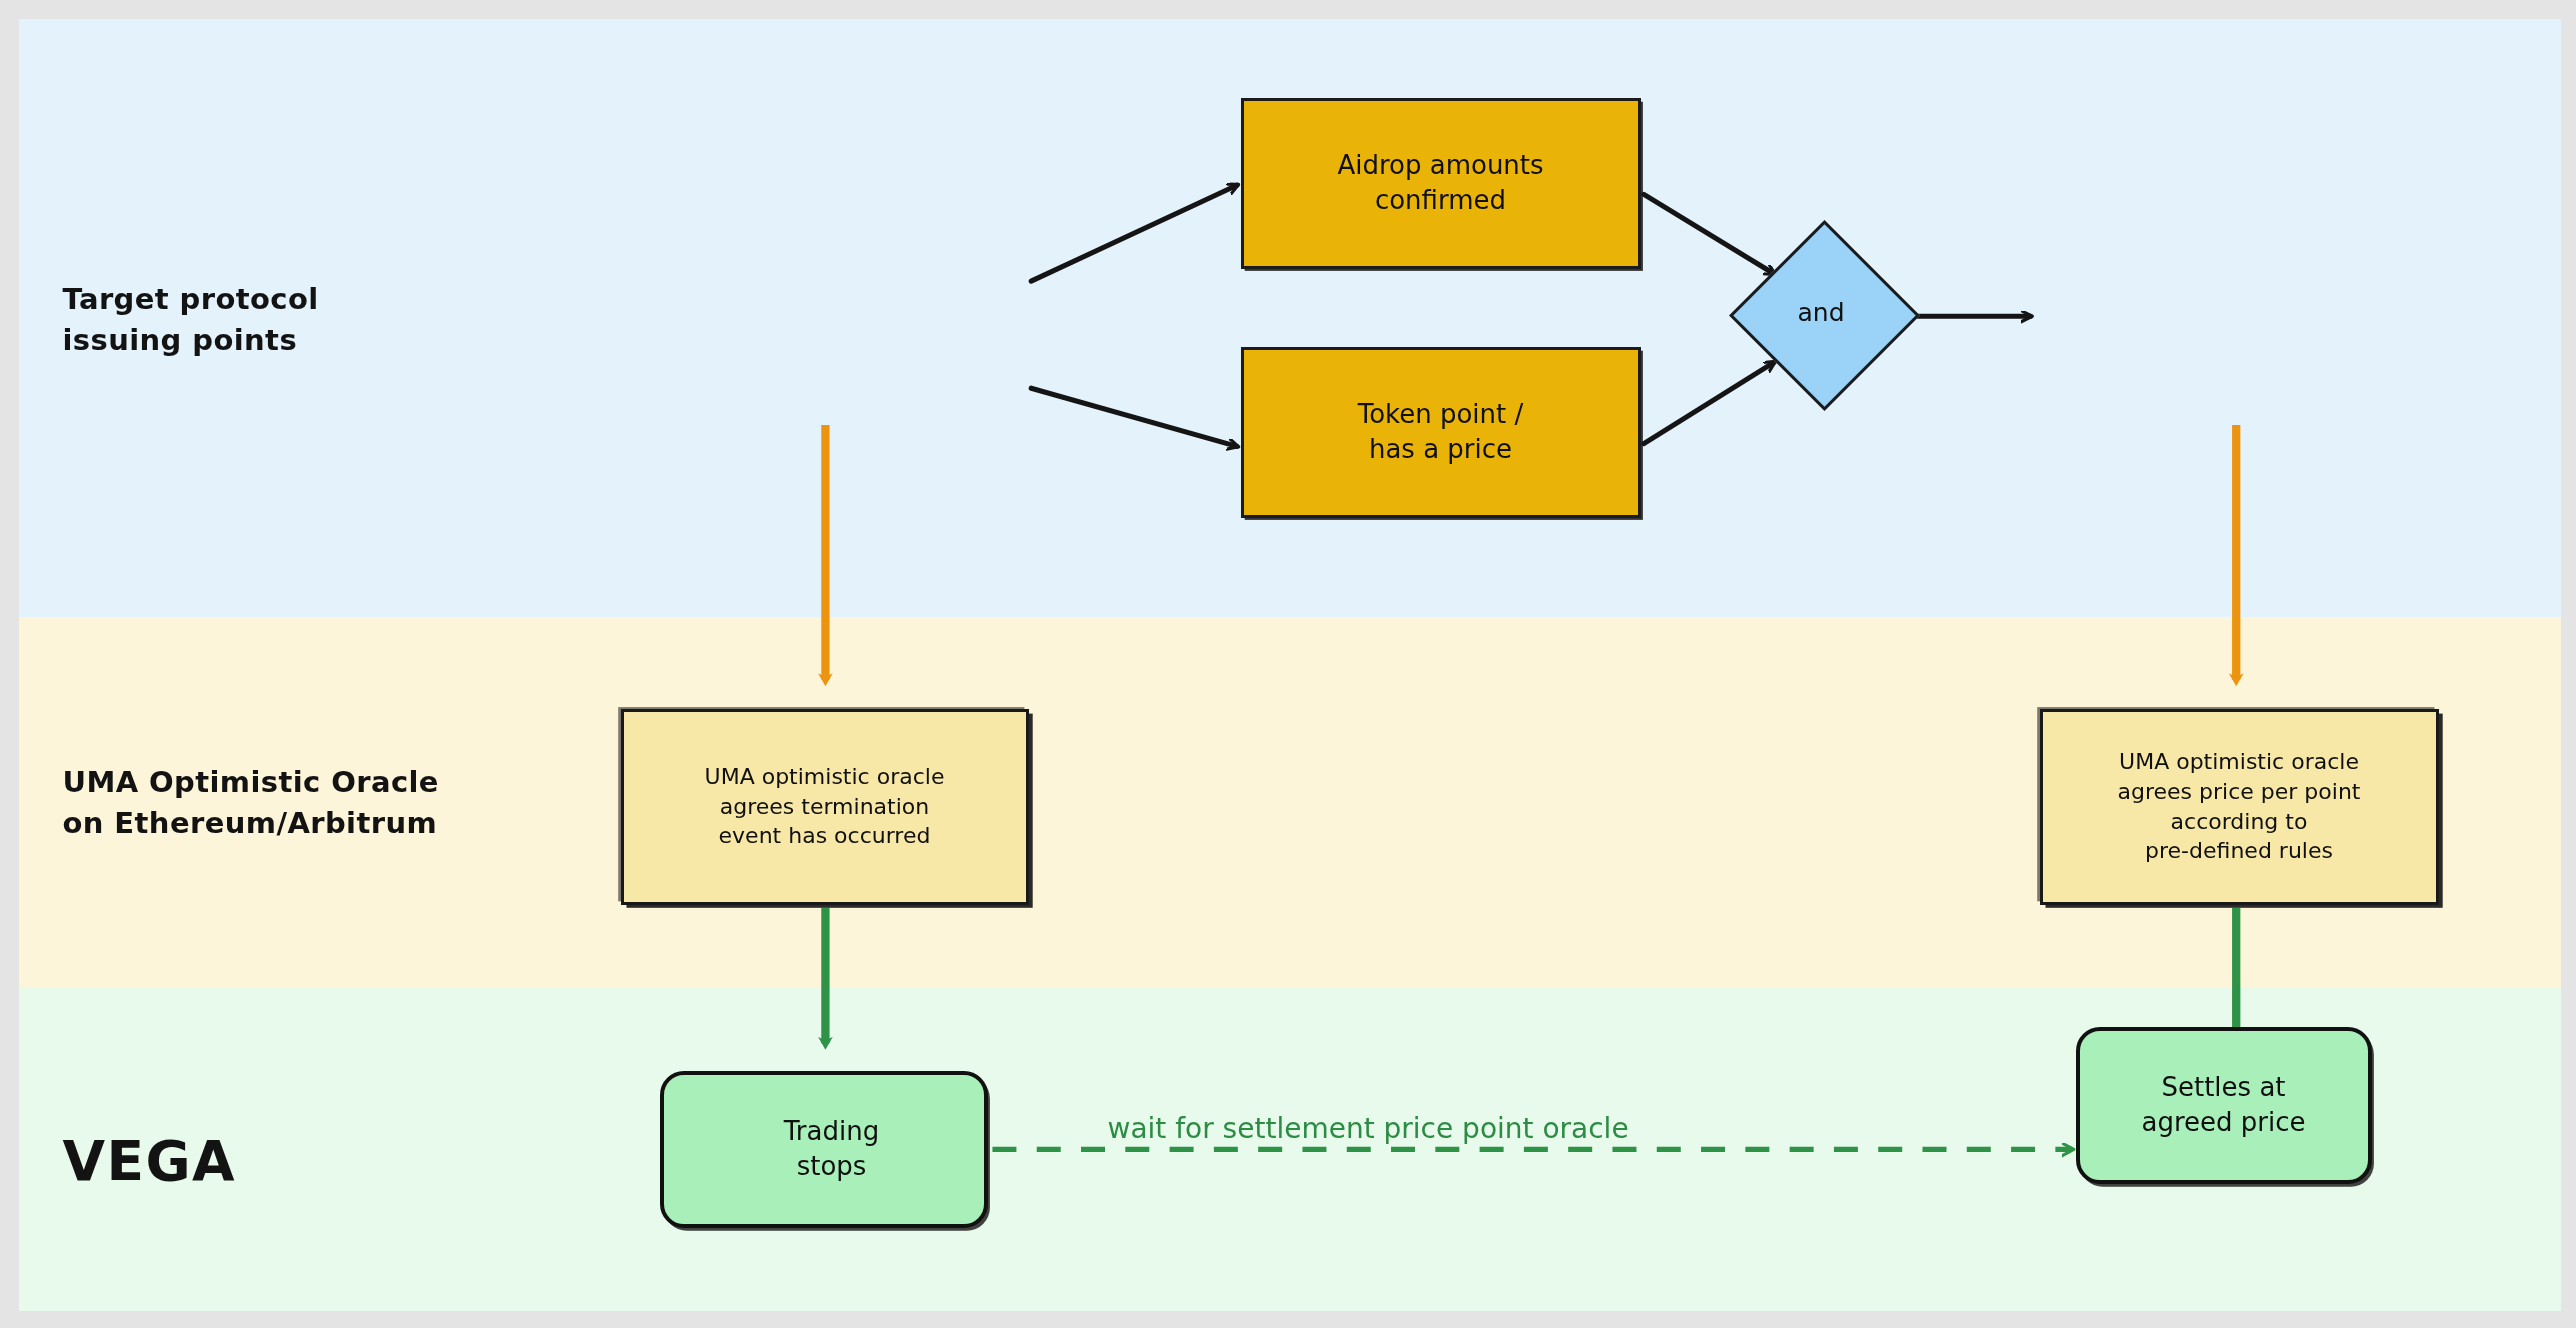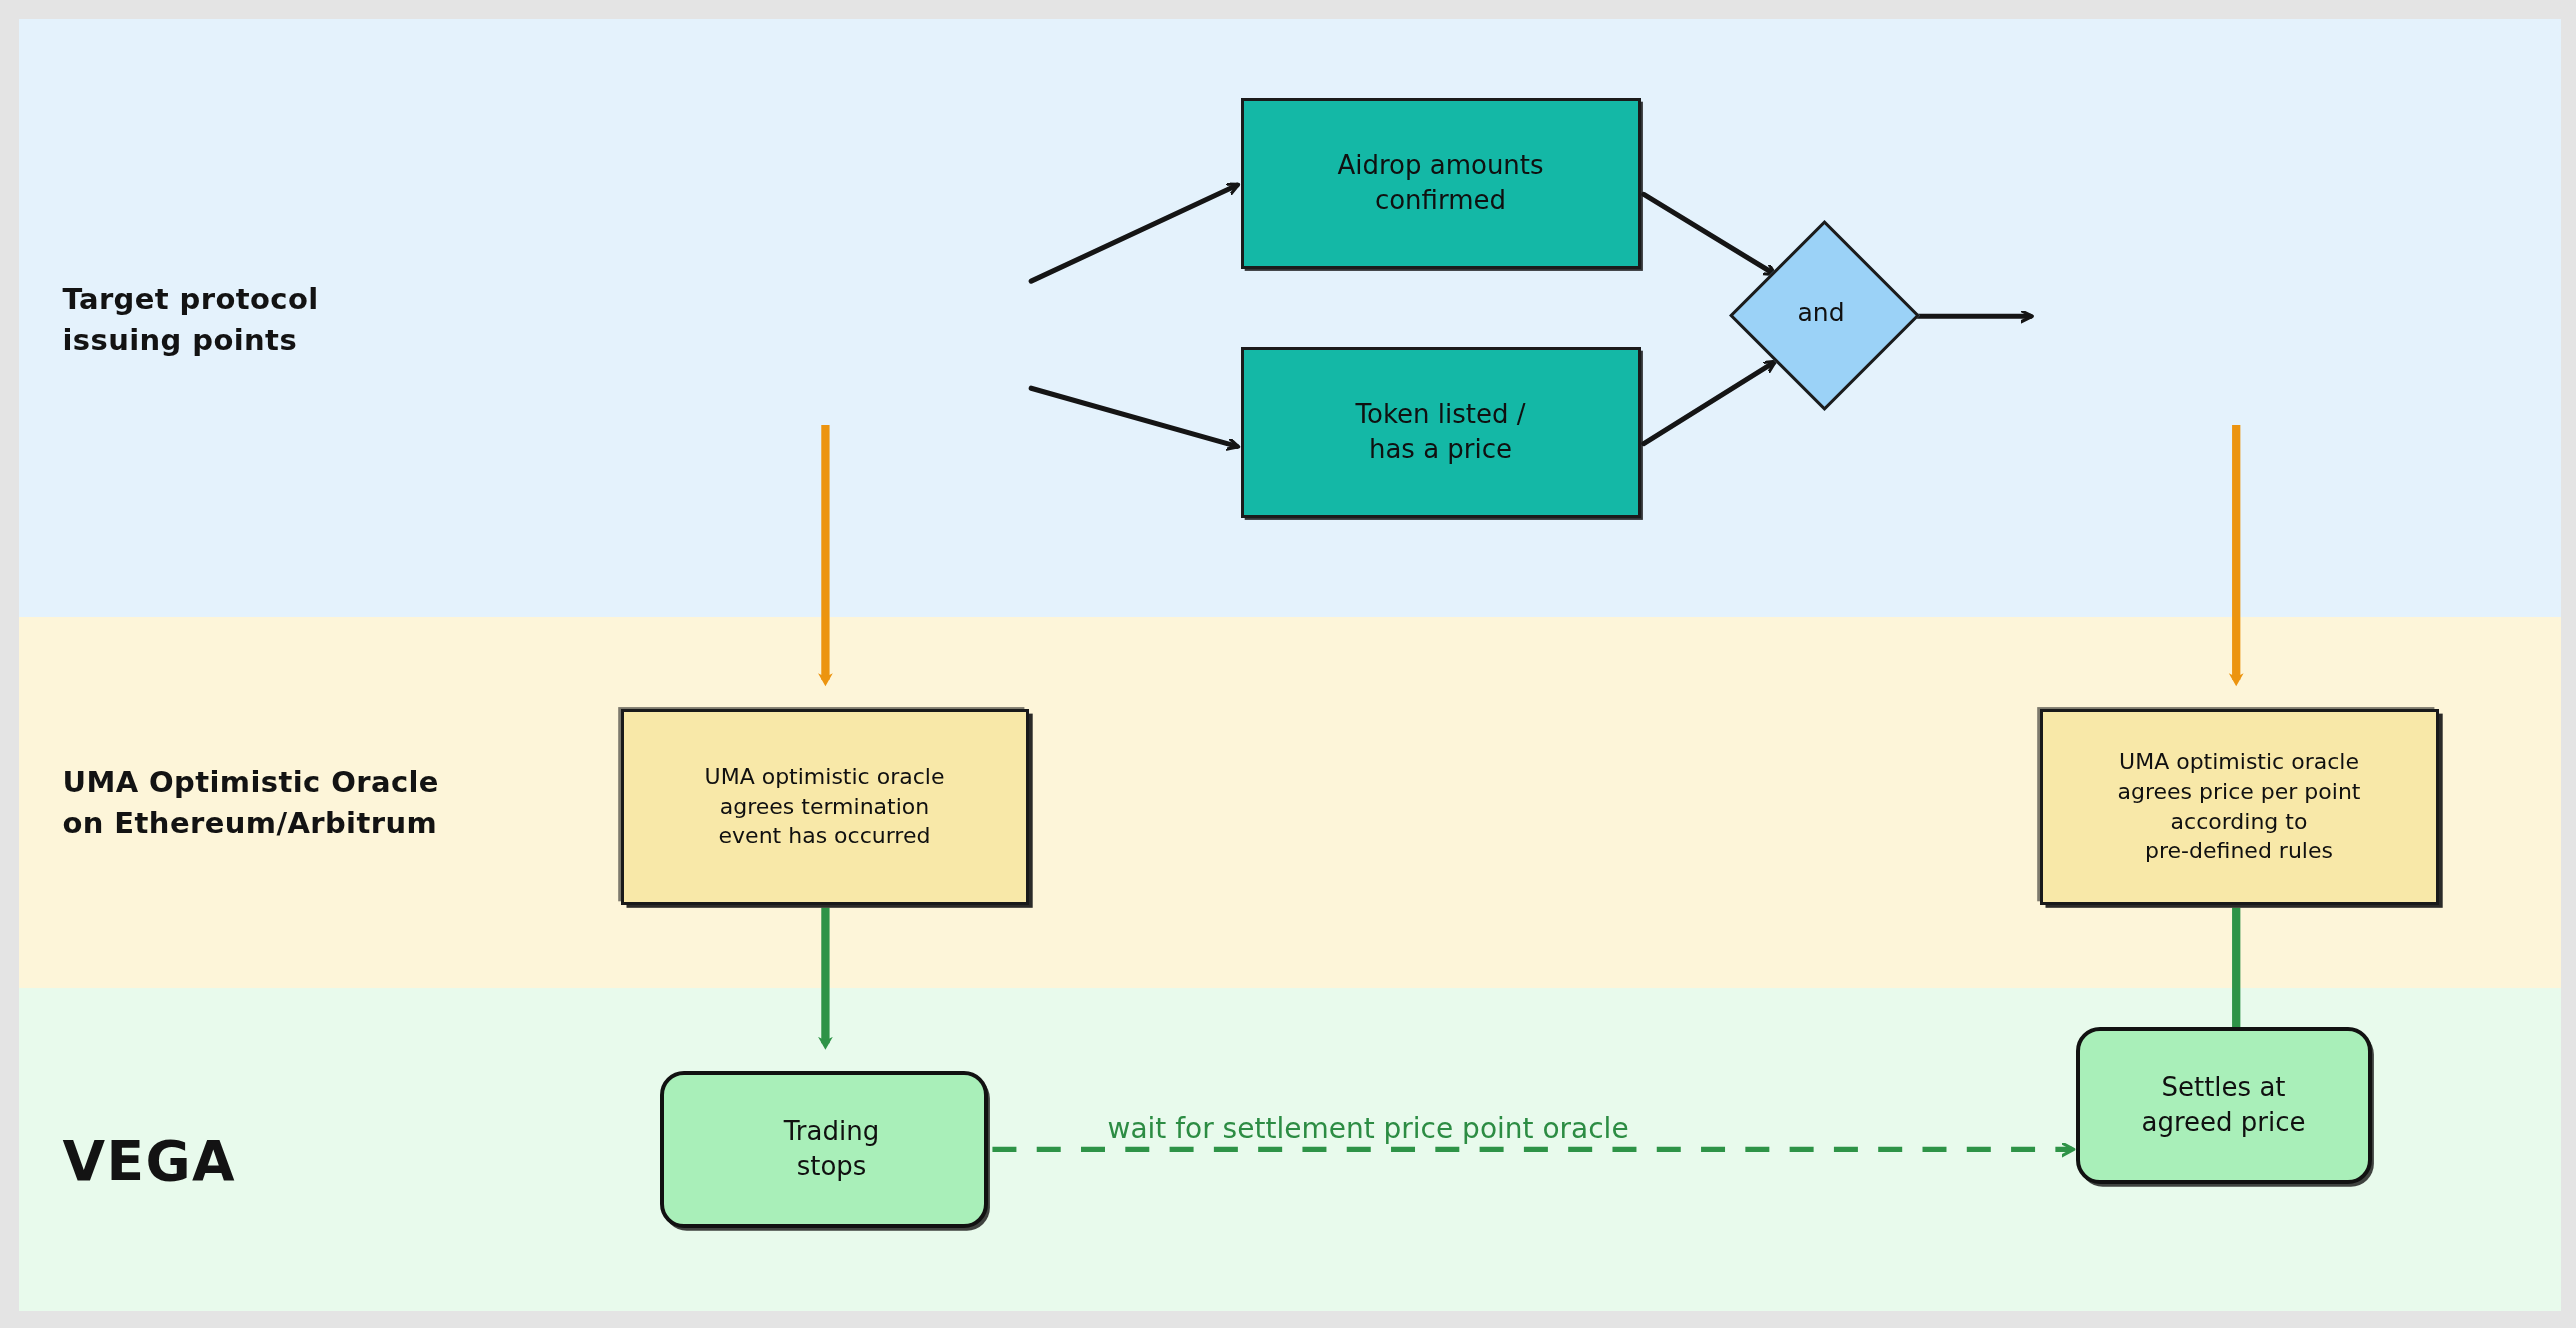--- a/index.html
+++ b/index.html
@@ -39,21 +39,21 @@
     position:absolute;
     box-sizing:border-box;
     display:flex;align-items:center;justify-content:center;
     text-align:center;
     color:#101010;
     font-family:"DejaVu Sans", sans-serif;
     white-space:pre-line;
     line-height:1.35;
   }
   .blue{
-    background:#14b8a6;
+    background:#eab308;
     border:3.7px solid #1b1b1b;
     font-size:26px;
     box-shadow:2.8px 2.8px 0 -0.9px rgba(20,20,20,.85);
   }
   .yellow{
     background:#f8e8a8;
     border:3.7px solid #191919;
     font-size:22px;
     box-shadow:4.6px 3.7px 0 -0.9px rgba(20,20,20,.9), -3.7px -2.8px 0 -0.9px rgba(20,20,20,.55);
   }
@@ -150,21 +150,21 @@
       <path d="M2403,963 L2403,1110" marker-end="url(#ah-green)"></path>
     </g>
 
     <path d="M1055,1225 L2225,1225" stroke="#2e9347" stroke-width="5.5" fill="none" stroke-dasharray="26 22" stroke-linecap="butt" marker-end="url(#ah-green-open)"></path>
   </svg>
 
 
   <div class="node blue" id="node-amounts">Aidrop amounts
 confirmed</div>
 
-  <div class="node blue" id="node-token">Token listed /
+  <div class="node blue" id="node-token">Token point /
 has a price</div>
 
   <div class="diamond" id="dia-and"></div>
   <div class="diamond-label" id="dia-and-label">and</div>
 
 
   <div class="node yellow" id="node-uma-term">UMA optimistic oracle
 agrees termination
 event has occurred</div>
 

